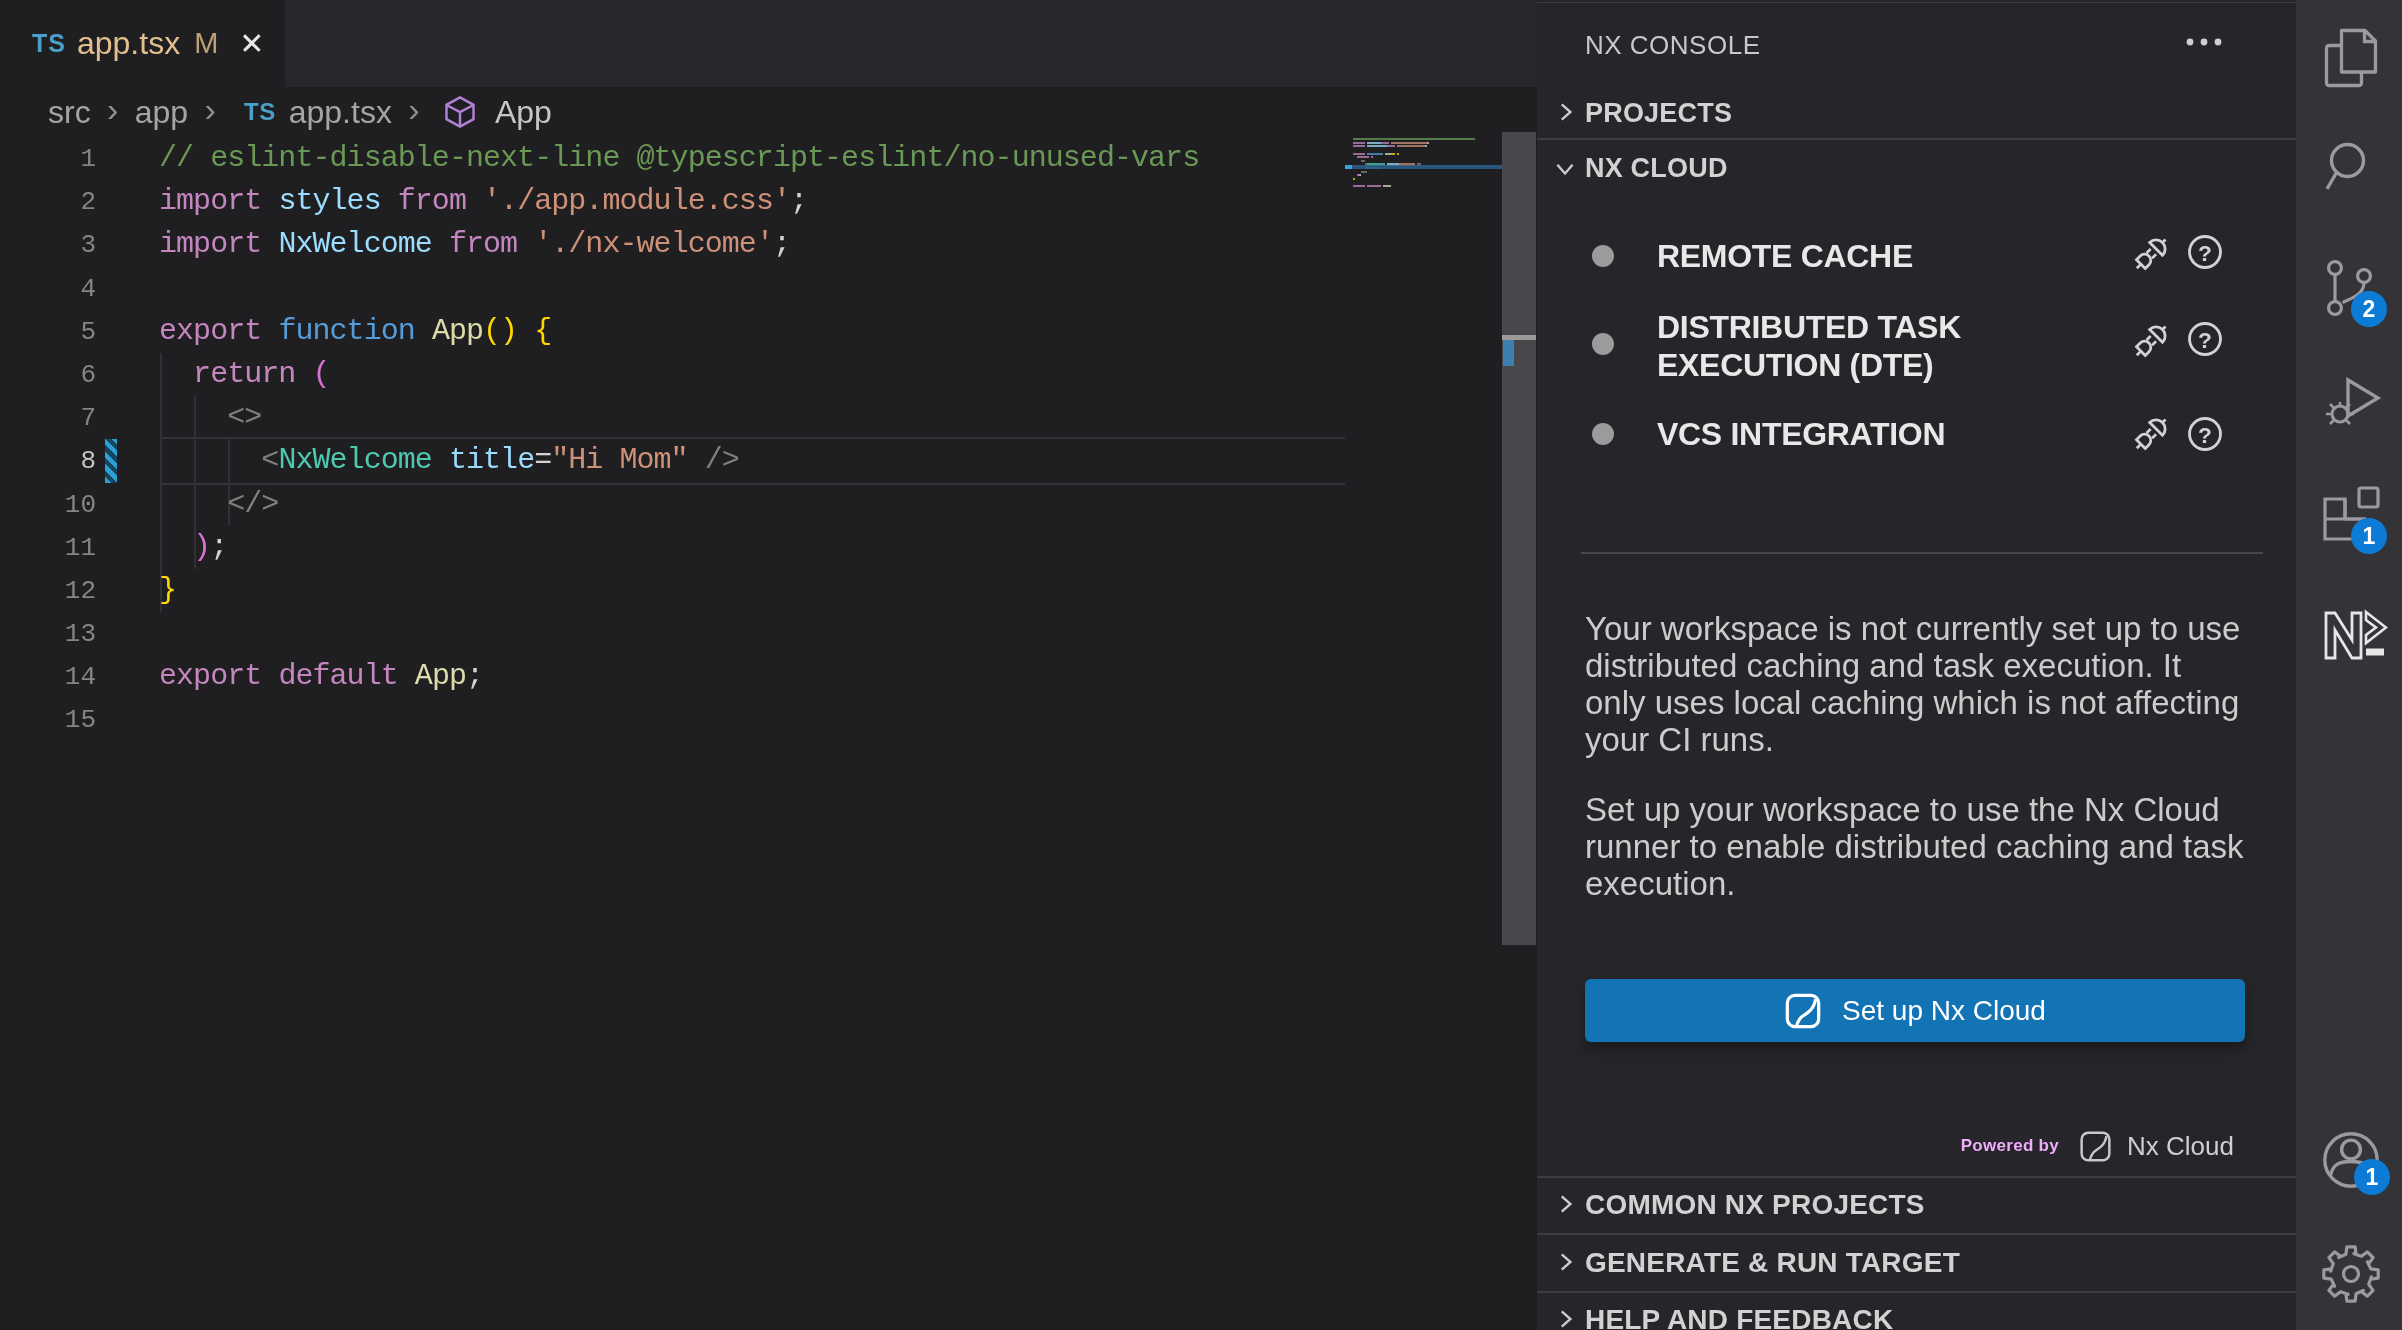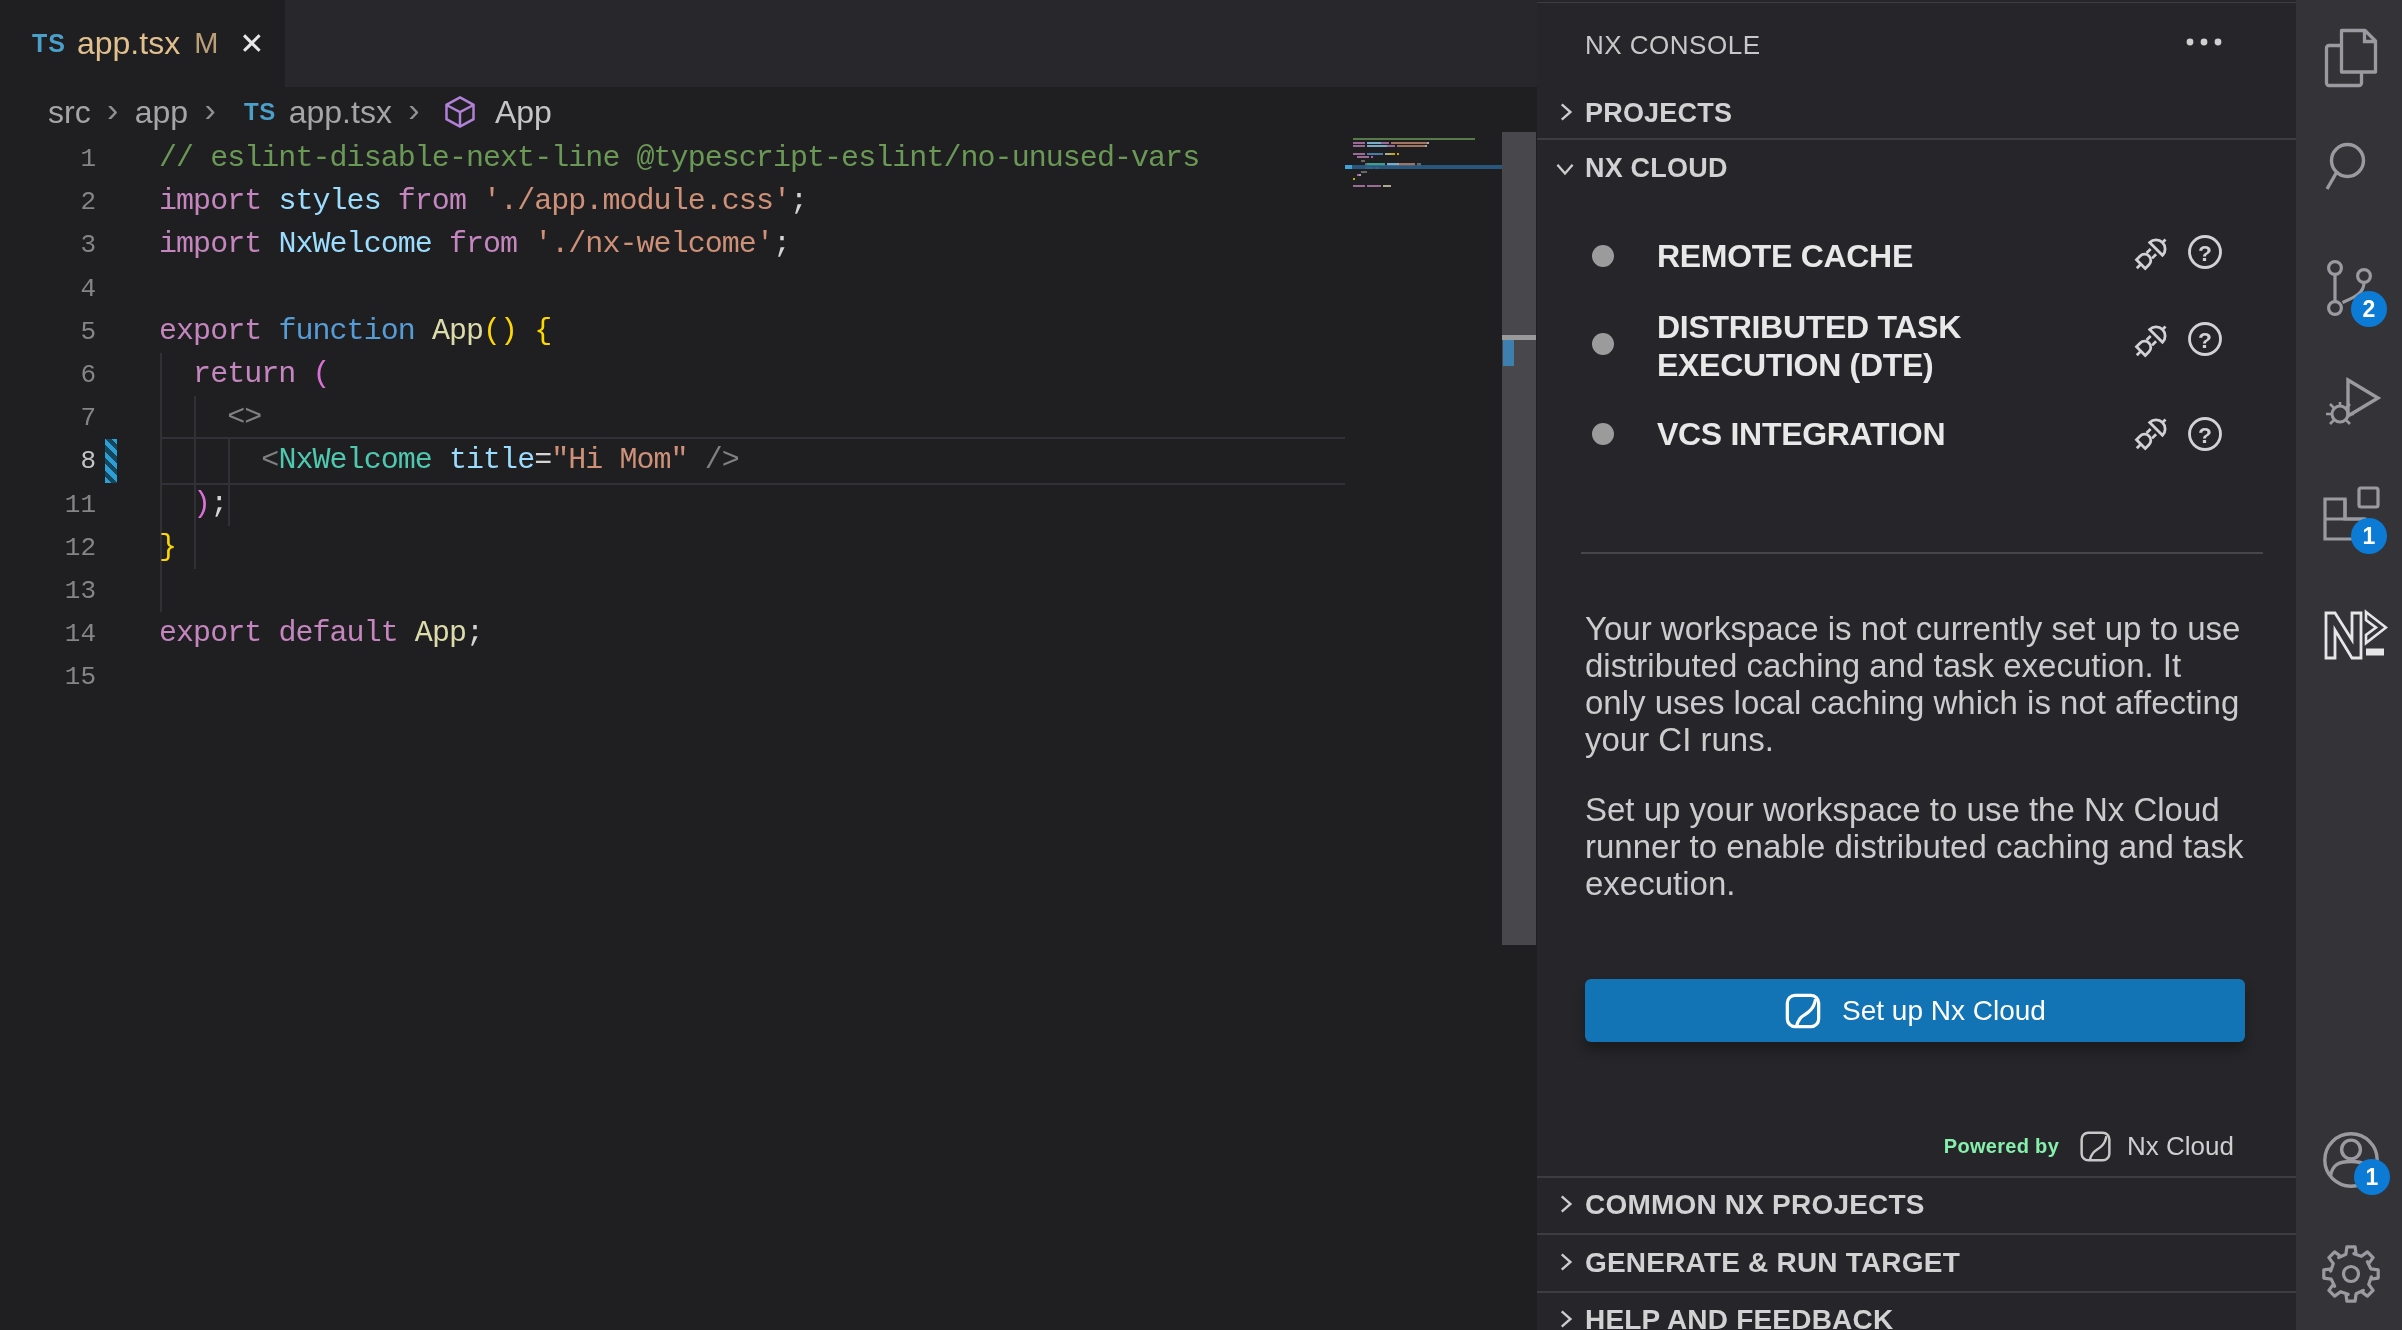--- a/index.html
+++ b/index.html
@@ -61,20 +61,21 @@
 
 <div id="code">
 <div class="cl"><span class="num">1</span><span class="ct"><span style="color:#6A9955">//&nbsp;eslint-disable-next-line&nbsp;@typescript-eslint/no-unused-vars</span></span></div>
     <div class="cl"><span class="num">2</span><span class="ct"><span style="color:#C586C0">import</span><span style="color:#9CDCFE">&nbsp;styles&nbsp;</span><span style="color:#C586C0">from</span><span style="color:#D4D4D4">&nbsp;</span><span style="color:#CE9178">'./app.module.css'</span><span style="color:#D4D4D4">;</span></span></div>
     <div class="cl"><span class="num">3</span><span class="ct"><span style="color:#C586C0">import</span><span style="color:#9CDCFE">&nbsp;NxWelcome&nbsp;</span><span style="color:#C586C0">from</span><span style="color:#D4D4D4">&nbsp;</span><span style="color:#CE9178">'./nx-welcome'</span><span style="color:#D4D4D4">;</span></span></div>
     <div class="cl"><span class="num">4</span><span class="ct"></span></div>
     <div class="cl"><span class="num">5</span><span class="ct"><span style="color:#C586C0">export</span><span style="color:#D4D4D4">&nbsp;</span><span style="color:#569CD6">function</span><span style="color:#D4D4D4">&nbsp;</span><span style="color:#DCDCAA">App</span><span style="color:#FFD700">()</span><span style="color:#D4D4D4">&nbsp;</span><span style="color:#FFD700">{</span></span></div>
     <div class="cl"><span class="num">6</span><span class="ct"><span style="color:#D4D4D4">&nbsp;&nbsp;</span><span style="color:#C586C0">return</span><span style="color:#D4D4D4">&nbsp;</span><span style="color:#DA70D6">(</span></span></div>
     <div class="cl"><span class="num">7</span><span class="ct"><span style="color:#808080">&nbsp;&nbsp;&nbsp;&nbsp;&lt;&gt;</span></span></div>
     <div class="cl"><span class="num cur">8</span><span class="ct"><span style="color:#808080">&nbsp;&nbsp;&nbsp;&nbsp;&nbsp;&nbsp;&lt;</span><span style="color:#4EC9B0">NxWelcome</span><span style="color:#D4D4D4">&nbsp;</span><span style="color:#9CDCFE">title</span><span style="color:#D4D4D4">=</span><span style="color:#CE9178">"Hi&nbsp;Mom"</span><span style="color:#D4D4D4">&nbsp;</span><span style="color:#808080">/&gt;</span></span></div>
+    <div class="cl"><span class="num">10</span><span class="ct"><span style="color:#808080">&nbsp;&nbsp;&nbsp;&nbsp;&lt;/&gt;</span></span></div>
     <div class="cl"><span class="num">11</span><span class="ct"><span style="color:#D4D4D4">&nbsp;&nbsp;</span><span style="color:#DA70D6">)</span><span style="color:#D4D4D4">;</span></span></div>
     <div class="cl"><span class="num">12</span><span class="ct"><span style="color:#FFD700">}</span></span></div>
     <div class="cl"><span class="num">13</span><span class="ct"></span></div>
     <div class="cl"><span class="num">14</span><span class="ct"><span style="color:#C586C0">export</span><span style="color:#D4D4D4">&nbsp;</span><span style="color:#C586C0">default</span><span style="color:#D4D4D4">&nbsp;</span><span style="color:#DCDCAA">App</span><span style="color:#D4D4D4">;</span></span></div>
     <div class="cl"><span class="num">15</span><span class="ct"></span></div>
 </div>
 
 <div style="position:absolute;left:1353.0px;top:138.00px;width:122.0px;height:2.1px;background:#6A9955;opacity:.75"></div>
 <div style="position:absolute;left:1353.0px;top:141.63px;width:12.0px;height:2.1px;background:#C586C0;opacity:.75"></div>
 <div style="position:absolute;left:1367.0px;top:141.63px;width:14.0px;height:2.1px;background:#9CDCFE;opacity:.75"></div>
@@ -193,21 +194,21 @@
 
   <div class="abs" style="left:48px;top:979px;width:660px;height:63px;background:#1273b5;border-radius:6px;display:flex;align-items:center;justify-content:center;box-shadow:0 8px 12px rgba(0,0,0,0.3)">
     <svg width="38" height="38" viewBox="0 0 40 40" fill="none">
         <rect x="3.5" y="3.5" width="33" height="33" rx="8" stroke="#ffffff" stroke-width="3.4"></rect>
         <path d="M13 36.6 C15 28.5 18 26.2 22 23.7 C26.5 20.9 29.5 18.5 31.5 13.5 C32.6 10.8 33 9 33.2 7.5" stroke="#ffffff" stroke-width="3.4"></path>
       </svg>
     <span style="color:#ffffff;font-size:28px;margin-left:20px">Set up Nx Cloud</span>
   </div>
 
   <div class="abs" style="left:0;top:1128px;width:697px;height:36px;display:flex;align-items:center;justify-content:flex-end">
-    <span style="color:#86efac;font-size:20px;font-weight:600;letter-spacing:.3px">Powered by</span>
+    <span style="color:#f0abfc;font-size:17px;font-weight:600;letter-spacing:.3px">Powered by</span>
     <span style="width:20px"></span>
     <svg style="position:relative" width="33" height="33" viewBox="0 0 40 40" fill="none">
         <rect x="3.2" y="3.2" width="33.6" height="33.6" rx="8" stroke="#c8c8c8" stroke-width="3"></rect>
         <path d="M13 36.6 C15 28.5 18 26.2 22 23.7 C26.5 20.9 29.5 18.5 31.5 13.5 C32.6 10.8 33 9 33.2 7.5" stroke="#c8c8c8" stroke-width="3"></path>
       </svg>
     <span style="width:15px"></span>
     <span style="color:#cfcfcf;font-size:26px">Nx Cloud</span>
   </div>
 
   <div class="sbsep" style="top:1176px"></div>

